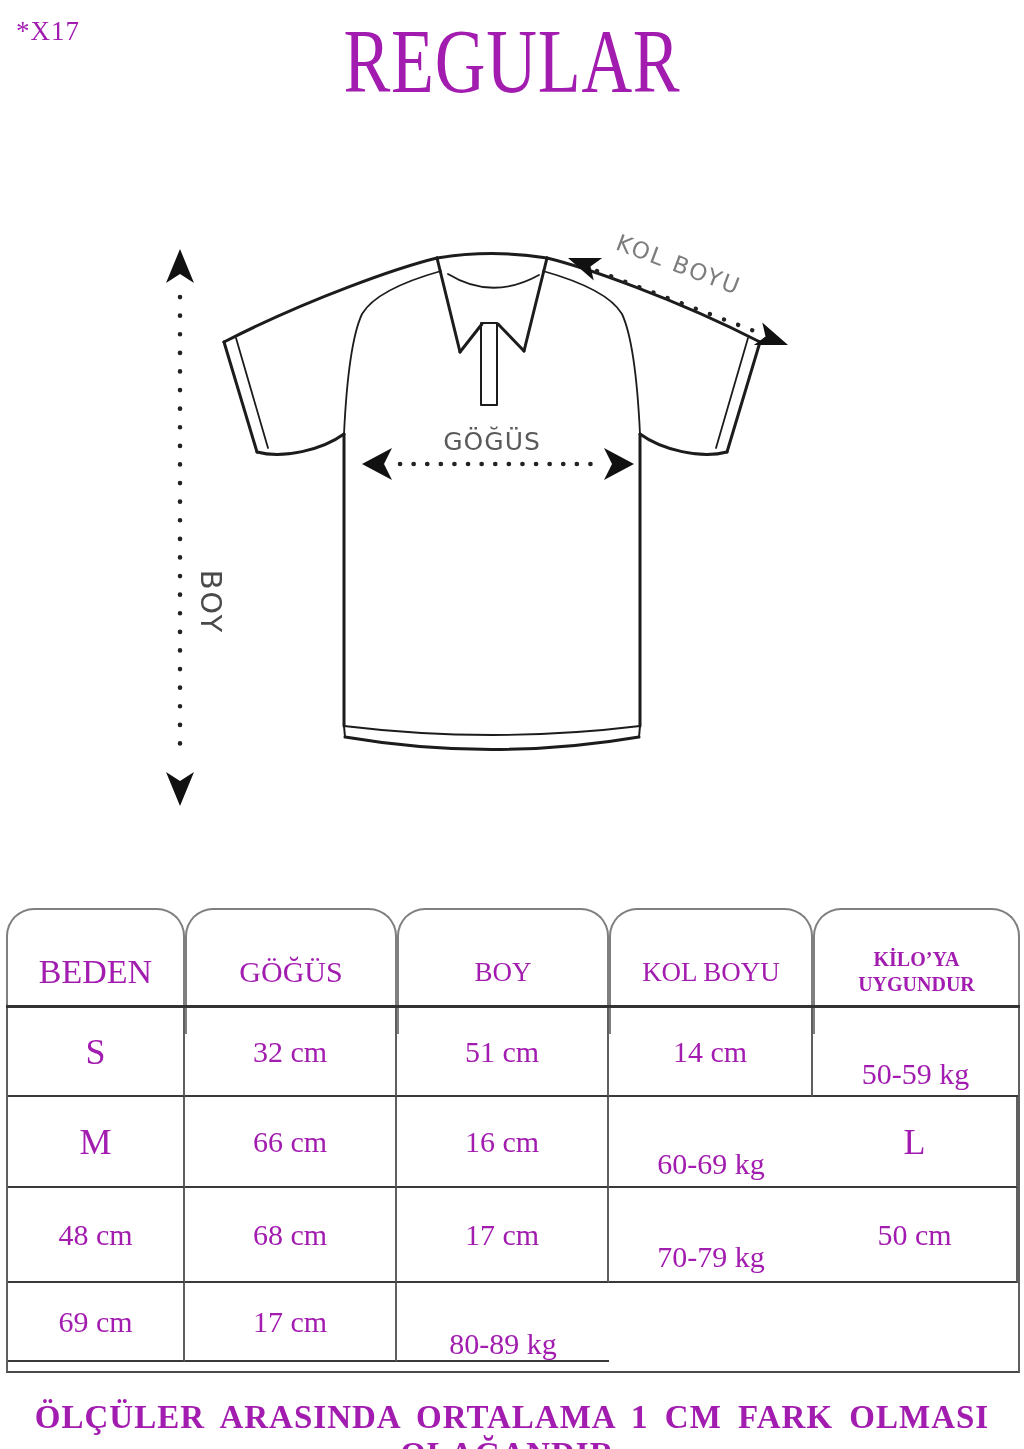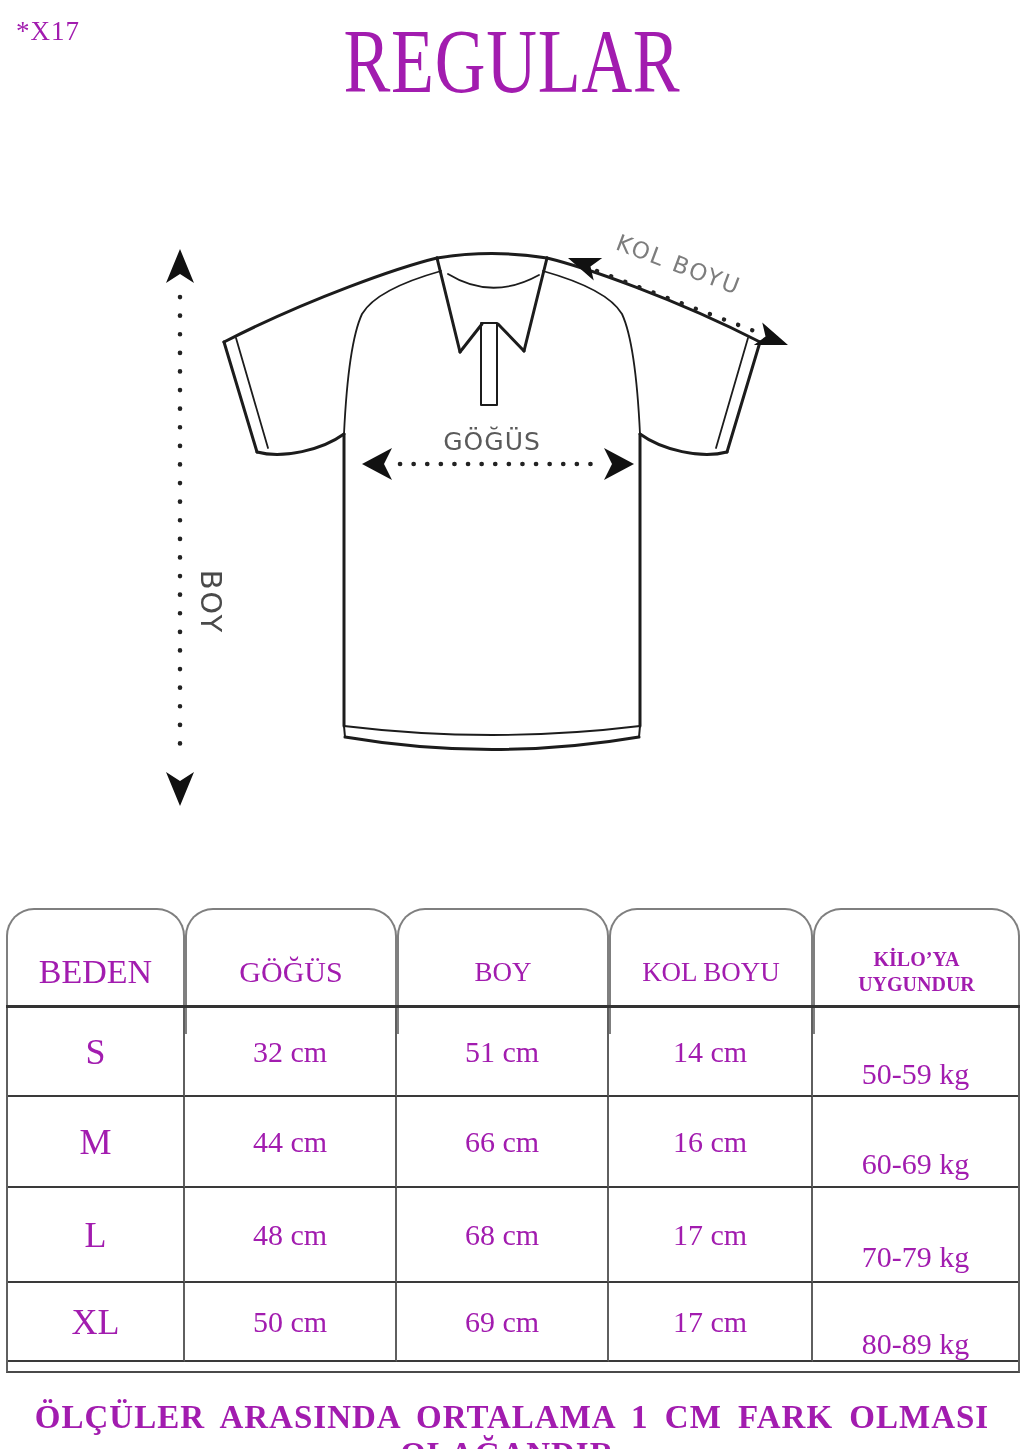--- a/index.html
+++ b/index.html
@@ -121,32 +121,30 @@
     </div>
     <div class="sep"></div>
     <div class="tbody">
       <div class="cell size">S</div>
       <div class="cell">32 cm</div>
       <div class="cell">51 cm</div>
       <div class="cell">14 cm</div>
       <div class="cell last">50-59 kg</div>
 
       <div class="cell size">M</div>
-      <div class="cell">44 cm</div>
       <div class="cell">66 cm</div>
       <div class="cell">16 cm</div>
       <div class="cell last">60-69 kg</div>
 
       <div class="cell size">L</div>
       <div class="cell">48 cm</div>
       <div class="cell">68 cm</div>
       <div class="cell">17 cm</div>
       <div class="cell last">70-79 kg</div>
 
-      <div class="cell size">XL</div>
       <div class="cell">50 cm</div>
       <div class="cell">69 cm</div>
       <div class="cell">17 cm</div>
       <div class="cell last">80-89 kg</div>
 
       <div class="cell strip" style="border-bottom:none;"></div>
     </div>
   </div>
 
   <div class="footnote">ÖLÇÜLER ARASINDA ORTALAMA 1 CM FARK OLMASI OLAĞANDIR.</div>

